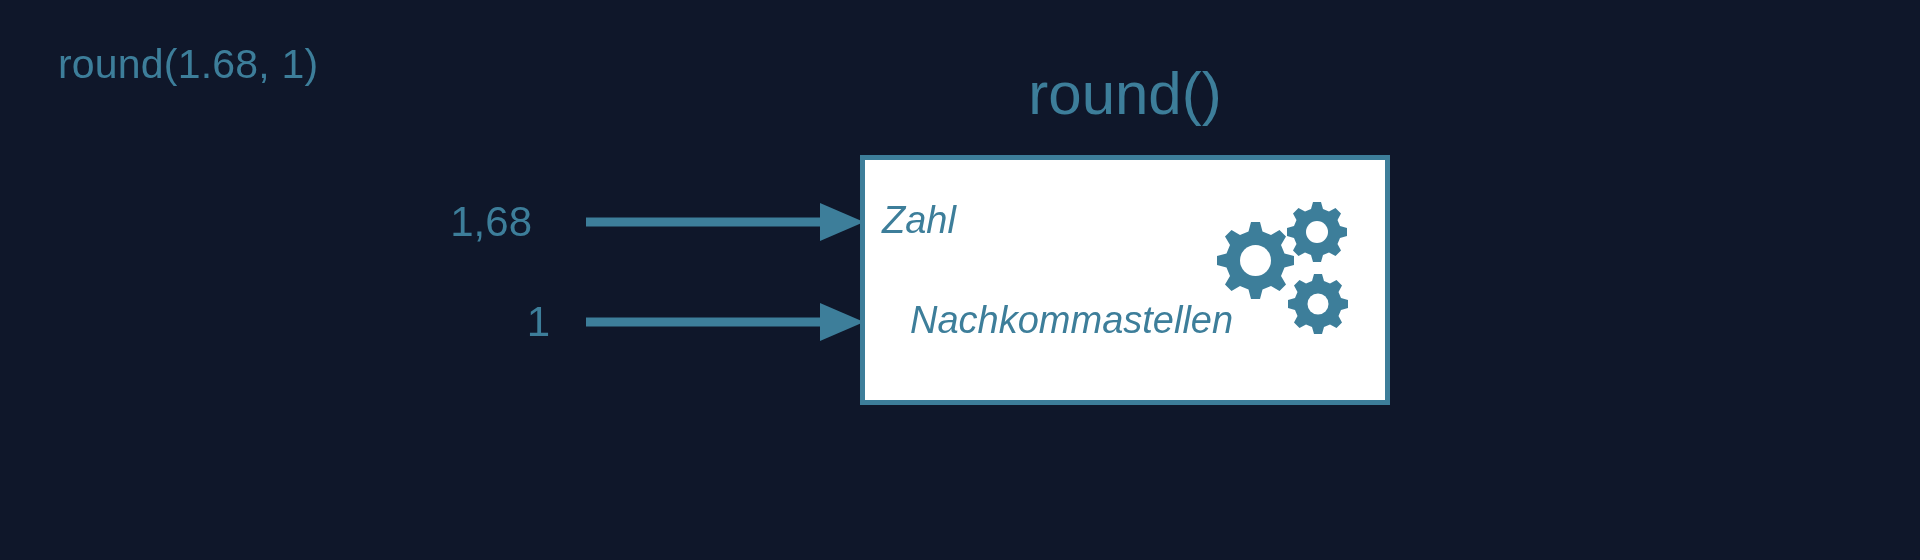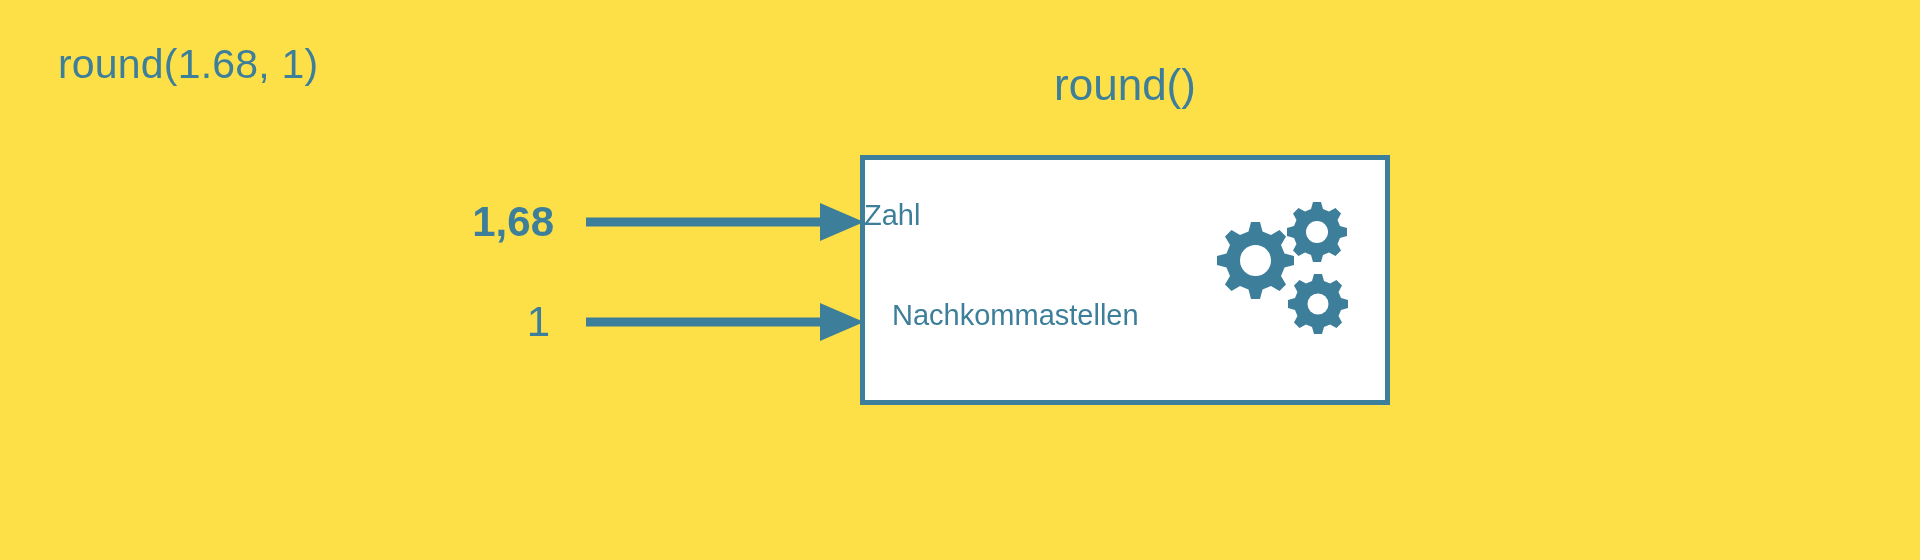--- a/index.html
+++ b/index.html
@@ -9,21 +9,21 @@
     background: #ffffff;
   }
   body {
     font-family: "Liberation Sans", sans-serif;
   }
 
   #canvas {
     position: relative;
     width: 1920px;
     height: 560px;
-    background: #fde047;
+    background: #0f172a;
     overflow: hidden;
   }
 
   
   #expression-label {
     position: absolute;
     left: 58px;
     top: 42px;
     font-size: 41px;
     line-height: 1.1;
@@ -32,62 +32,63 @@
     letter-spacing: 0.2px;
   }
 
   
   #function-title {
     position: absolute;
     left: 860px;
     top: 62px;
     width: 530px;
     text-align: center;
-    font-size: 44px;
+    font-size: 60px;
     line-height: 1.05;
     color: #3d7e9a;
     white-space: nowrap;
   }
 
   
   #function-box {
     position: absolute;
     left: 860px;
     top: 155px;
     width: 530px;
     height: 250px;
     box-sizing: border-box;
     border: 5px solid #3d7e9a;
     background: #ffffff;
   }
 
   
   .param-label {
     position: absolute;
-    left: 864px;
-    font-size: 29px;
+    left: 882px;
+    font-size: 38px;
     line-height: 1;
     color: #3d7e9a;
     white-space: nowrap;
     z-index: 3;
+    font-style: italic;
   }
   #param-label-0 { top: 201px; }
   #param-label-1 { top: 301px; margin-left: 28px; }
 
   
   .arg-value {
     position: absolute;
     width: 180px;
     text-align: right;
     font-size: 42px;
     line-height: 1;
     color: #3d7e9a;
     white-space: nowrap;
   }
-  #arg-value-0 { left: 374px; top: 201px; font-weight: bold; }
+  #arg-value-0 { left: 352px; top: 201px; }
   #arg-value-1 { left: 370px; top: 301px; }
 
   
   .arrow {
     position: absolute;
     height: 46px;
     left: 586px;
     width: 278px;
   }
   #arrow-0 { top: 199px; }

